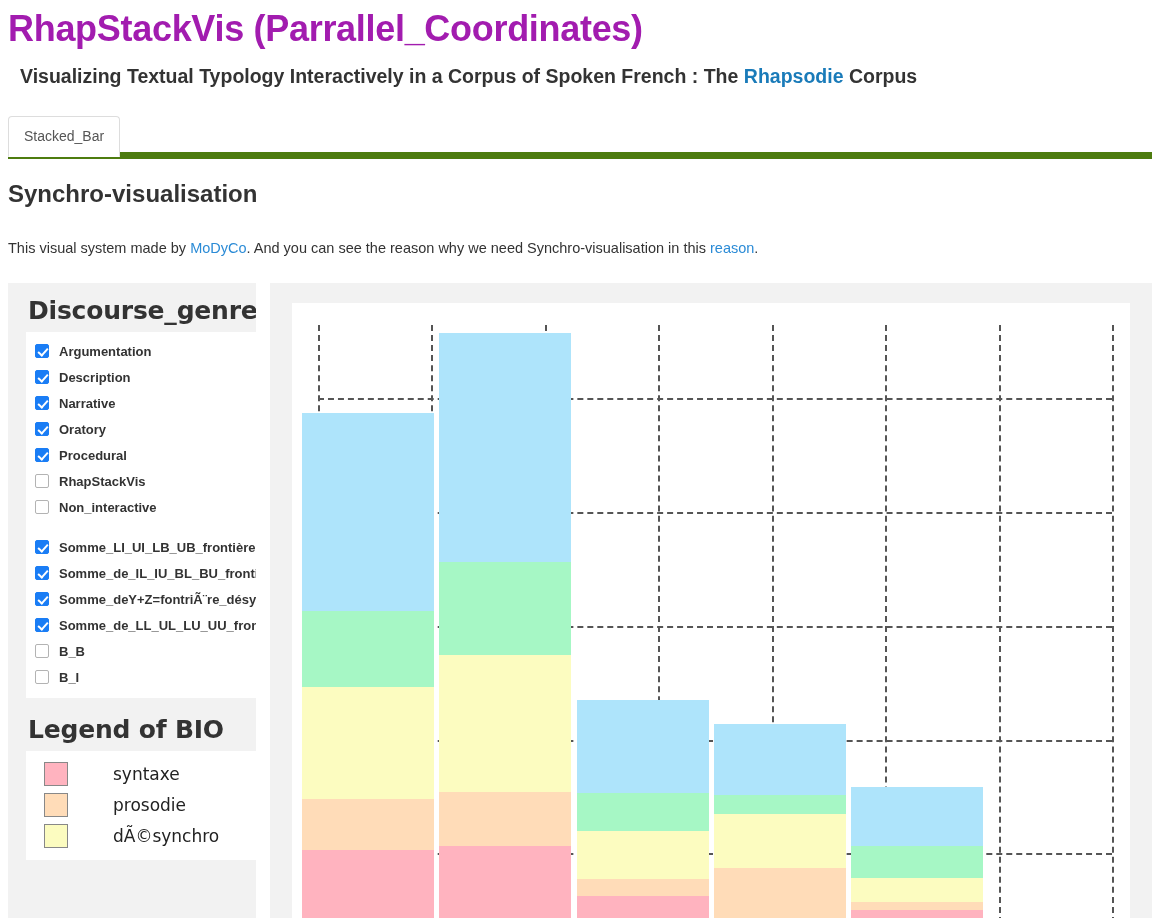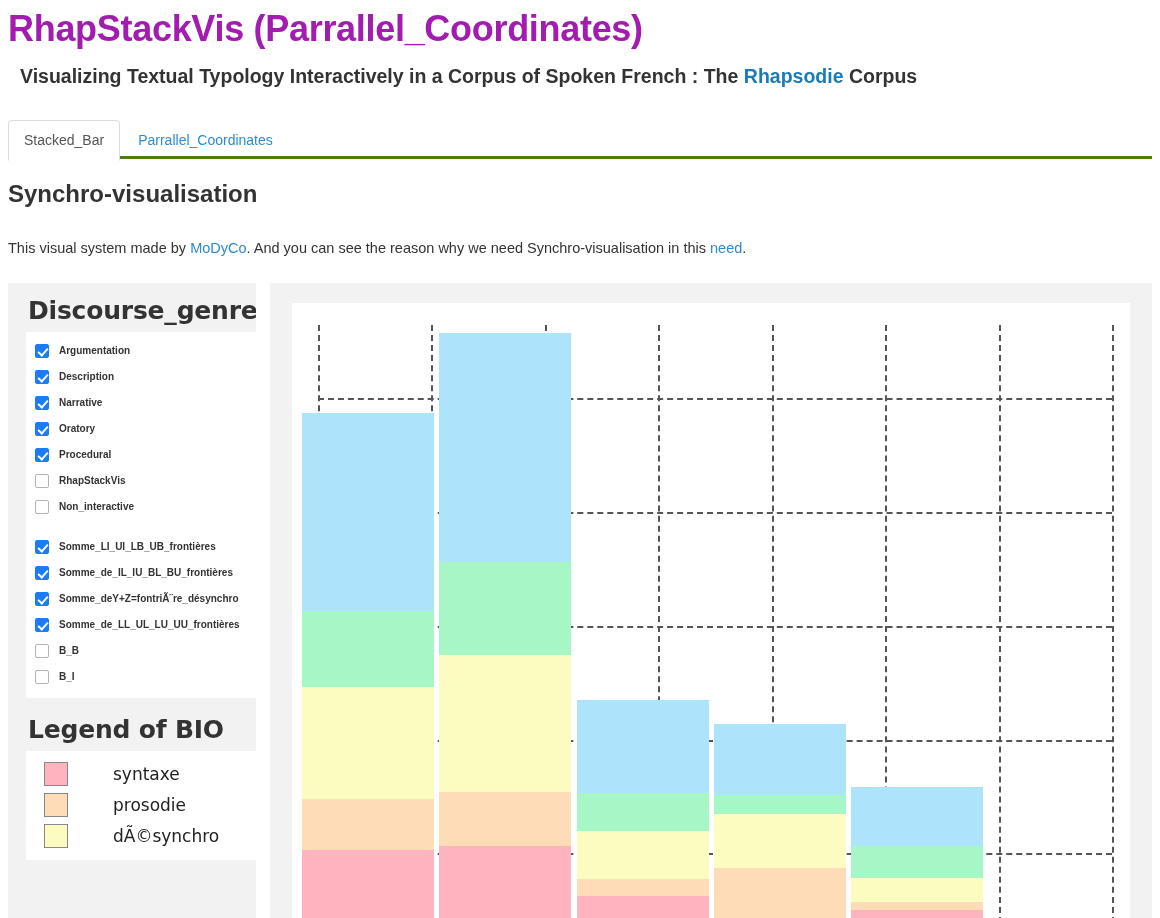--- a/index.html
+++ b/index.html
@@ -23,23 +23,24 @@
     margin: 0; padding: 14px 0 0 20px;
     font-size: 19.5px; font-weight: bold; line-height: 1.25;
     color: #333333;
   }
   a.link { color: #1a7bb9; text-decoration: none; }
   a.link.plain { color: #2b8bd6; }
 
   
   .tabs-wrap { margin-top: 31px; padding-left: 8px; padding-right: 8px; }
   .tabs {
-    display: flex; align-items: flex-start;
-    border-bottom: 3px solid #4d7c0f;
+    display: flex; align-items: center;
+    border-bottom: 7px solid #4d7c0f;
     height: 39px;
+    gap: 25px;
   }
   .tab {
     font-size: 14px; line-height: 1.42;
     padding: 10px 15px 9px 15px;
     margin-bottom: -1px; margin-right: 2px;
     border: 1px solid transparent;
     border-radius: 4px 4px 0 0;
     color: #2b8bd6; cursor: pointer; white-space: nowrap;
   }
   .tab.active {
@@ -88,21 +89,21 @@
     background: #ffffff; margin-right: 10px; position: relative;
   }
   .cb.checked { background: #1a7df5; border-color: #1a7df5; }
   .cb.checked::after {
     content: ""; position: absolute;
     left: 4px; top: 1px; width: 4px; height: 8px;
     border: solid #ffffff; border-width: 0 2px 2px 0;
     transform: rotate(42deg);
   }
   .cb-label {
-    font-size: 10px; font-weight: bold; color: #333333; line-height: 1;
+    font-size: 13px; font-weight: bold; color: #333333; line-height: 1;
   }
   .legend-box {
     background: #ffffff; margin: 0 0 0 18px;
     padding: 8px 0 8px 0; width: 230px; overflow: hidden;
   }
   .legend-row { display: flex; align-items: center; height: 31px; padding-left: 18px; gap: 31px; }
   .swatch {
     width: 24px; height: 24px; flex: 0 0 24px;
     border: 1px solid #888888; margin-right: 14px;
   }
@@ -136,27 +137,26 @@
 
 <div id="app">
 
   <h1 class="page-title">RhapStackVis (Parrallel_Coordinates)</h1>
 
   <h2 class="page-subtitle"><span>Visualizing Textual Typology Interactively in a Corpus of Spoken French : The </span><a class="link" href="#">Rhapsodie</a><span> Corpus</span></h2>
 
   <div class="tabs-wrap">
     <div class="tabs">
       <div class="tab active">Stacked_Bar</div>
-      <div class="tab">Parrallel_Coordinates</div>
     </div>
   </div>
 
   <h3 class="section-title">Synchro-visualisation</h3>
 
-  <p class="section-desc"><span>This visual system made by </span><a class="link plain" href="#">MoDyCo</a><span>. And you can see the reason why we need Synchro-visualisation in this </span><a class="link plain" href="#">need</a><span>.</span></p>
+  <p class="section-desc"><span>This visual system made by </span><a class="link plain" href="#">MoDyCo</a><span>. And you can see the reason why we need Synchro-visualisation in this </span><a class="link plain" href="#">reason</a><span>.</span></p>
 
   <div class="main-row">
 
     <div class="sidebar">
 
       <div class="panel-heading">Discourse_genres</div>
       <div class="panel-box">
         <div class="cb-row">
           <span class="cb checked"></span>
           <span class="cb-label">Argumentation</span>

